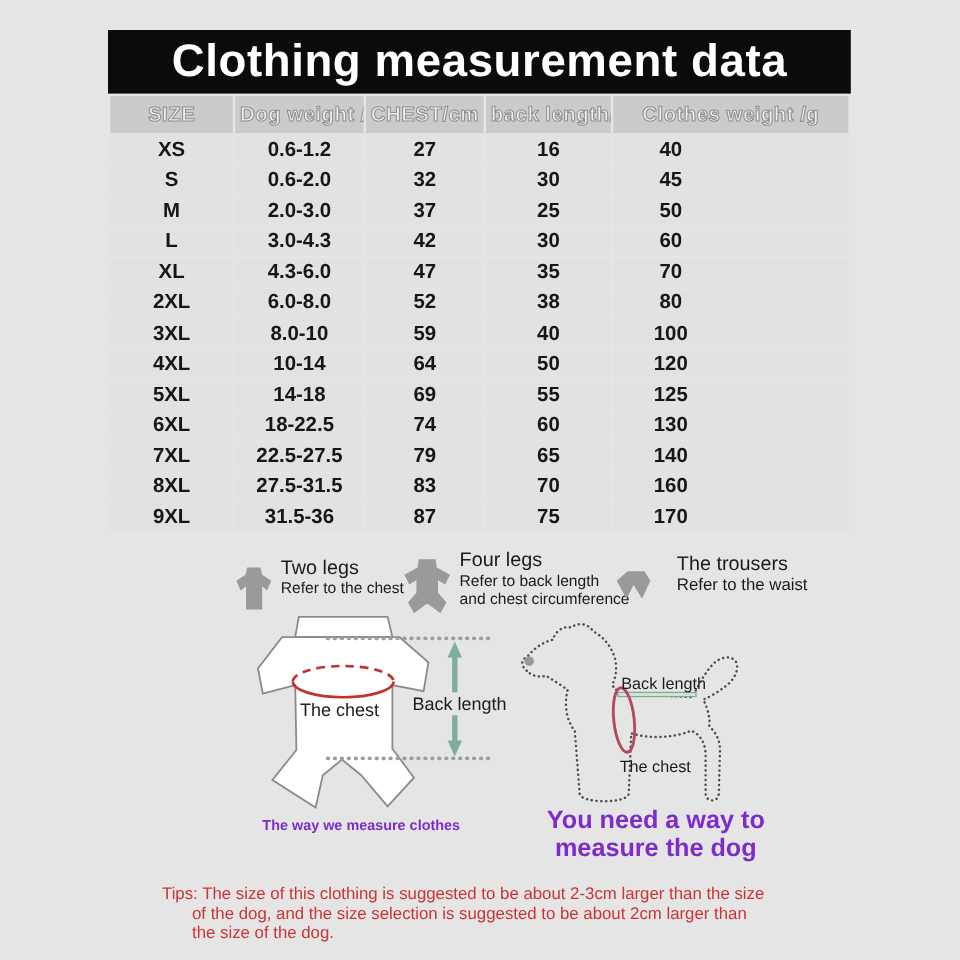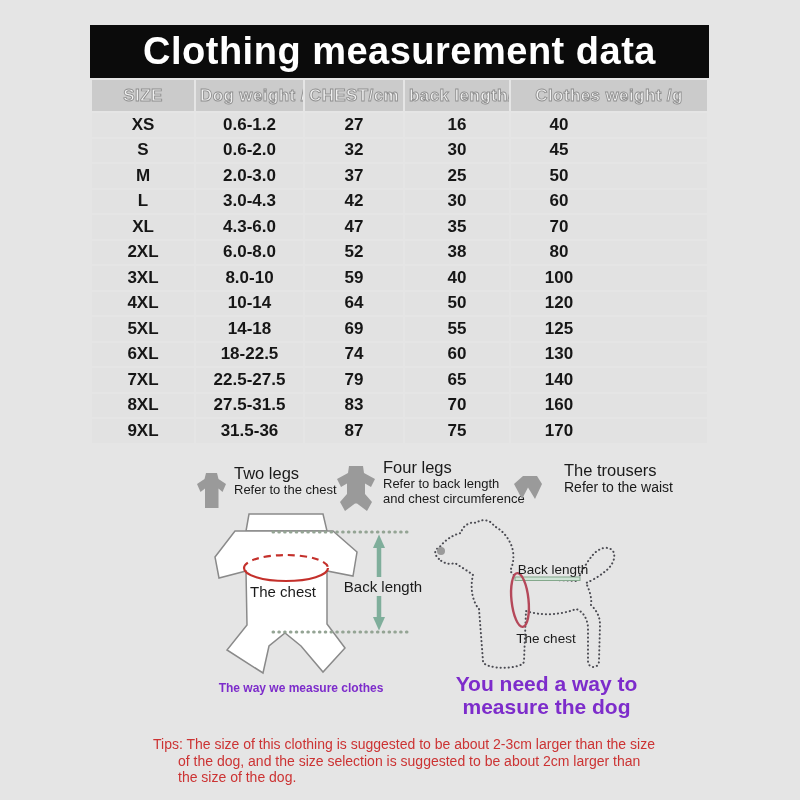--- a/index.html
+++ b/index.html
@@ -65,21 +65,21 @@
   .dog-nose{fill:var(--icon-gray);}
   
   .caption{
     position:absolute;text-align:center;color:var(--caption-purple);
     font-size:12px;font-weight:700;line-height:23px;white-space:nowrap;
   }
   .caption-clothes{left:170px;top:677px;width:262px;}
   .caption-dog{left:443px;top:672px;width:207px;font-size:21px;}
   
   .tips{position:absolute;left:135px;top:736px;width:570px;
-    color:var(--tips-red);font-size:14px;line-height:16.5px;font-weight:400;margin-left:18px;}
+    color:var(--tips-red);font-size:14px;line-height:16.5px;font-weight:400;}
   .tips-line{white-space:nowrap;}
   .tips-line.cont{margin-left:25px;}
 </style>
 </head>
 <body>
 
 <div class="page">
 
   <div class="title-bar">
     <span>Clothing measurement data</span>

